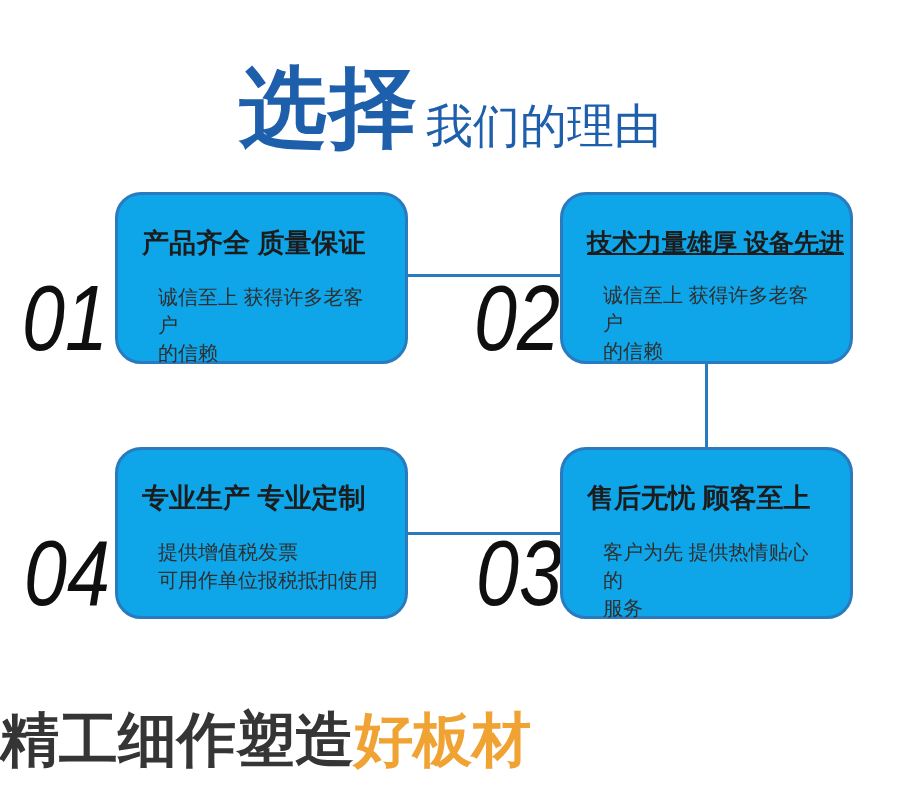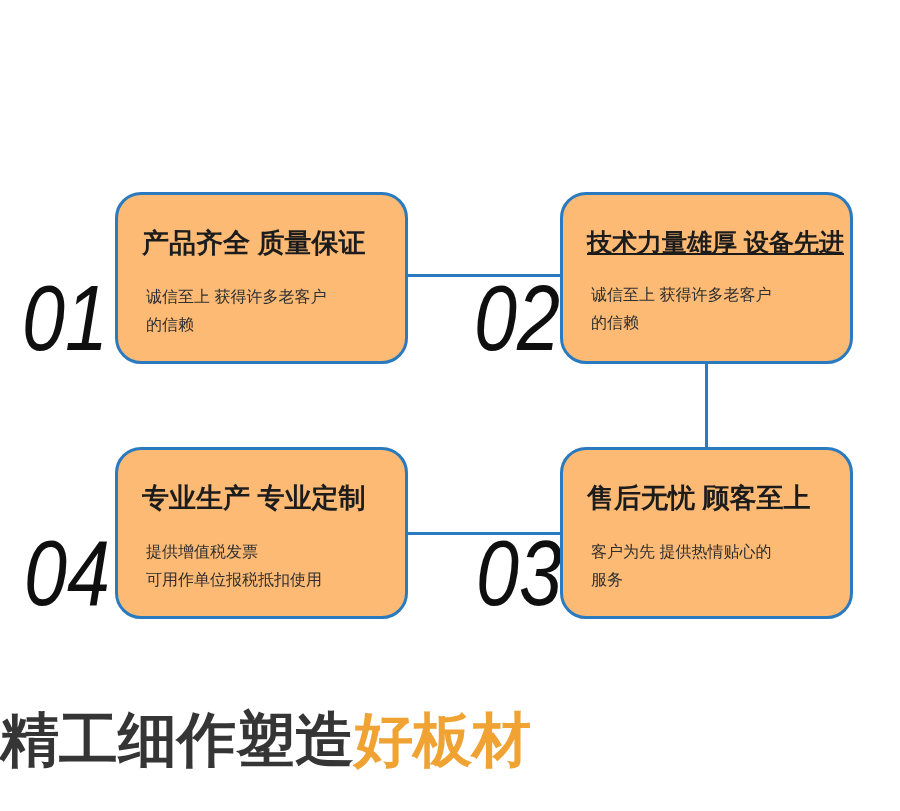--- a/index.html
+++ b/index.html
@@ -62,21 +62,21 @@
   #num-2 { left: 420px; top: 272px; }
   #num-3 { left: 422px; top: 527px; }
   #num-4 { left: -30px; top: 527px; }
 
   
   .card {
     position: absolute;
     width: 293px;
     height: 172px;
     box-sizing: border-box;
-    background: #fdba74;
+    background: #0ea5e9;
     border: 3px solid #2A7ABF;
     border-radius: 26px;
     padding: 32px 6px 0 24px;
   }
   #card-1 { left: 115px; top: 192px; }
   #card-2 { left: 560px; top: 192px; }
   #card-3 { left: 560px; top: 447px; }
   #card-4 { left: 115px; top: 447px; }
 
   .card-title {
@@ -84,22 +84,22 @@
     font-size: 27px;
     font-weight: 700;
     line-height: 1.2;
     letter-spacing: 0;
     white-space: nowrap;
     color: #1C1C1C;
   }
   #card-2 .card-title { font-size: 25px; text-decoration: underline; }
 
   .card-desc {
-    margin: 24px 4px 0;
-    font-size: 16px;
+    margin: 24px 16px 0;
+    font-size: 20px;
     line-height: 28px;
     color: #2F2F2F;
     white-space: pre-line;
   }
 
   
   .slogan {
     position: absolute;
     left: 0;
     right: 0;
@@ -110,20 +110,24 @@
     white-space: nowrap;
   }
   .slogan-dark   { color: #353535; font-weight: 700; }
   .slogan-accent { color: #F0A232; font-weight: 900; }
 </style>
 </head>
 <body>
 
 <div class="page">
 
+  <header class="hero">
+    <span class="hero-main">选择</span>
+    <span class="hero-sub">我们的理由</span>
+  </header>
 
   <div class="connector" id="conn-1-2"></div>
   <div class="connector" id="conn-2-3"></div>
   <div class="connector" id="conn-4-3"></div>
 
   <div class="num" id="num-1">01</div>
   <div class="num" id="num-2">02</div>
   <div class="num" id="num-3">03</div>
   <div class="num" id="num-4">04</div>
 

